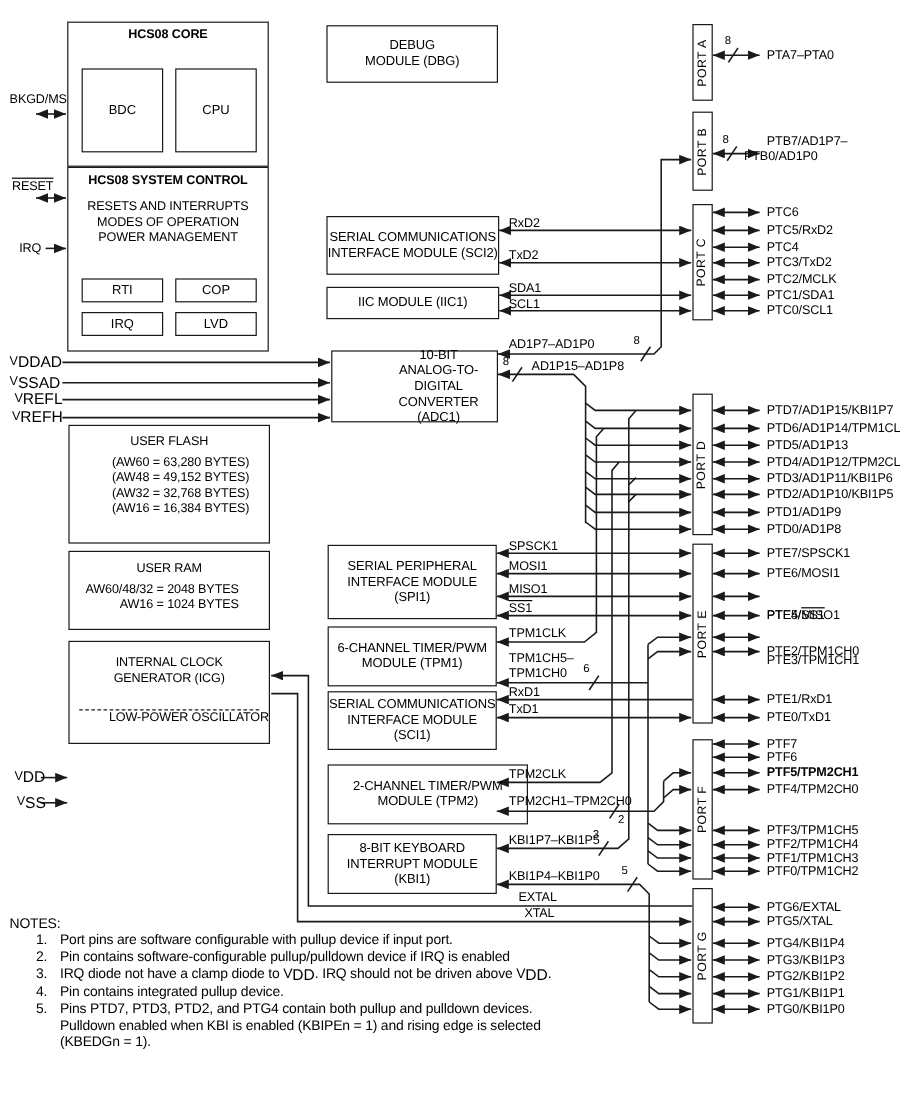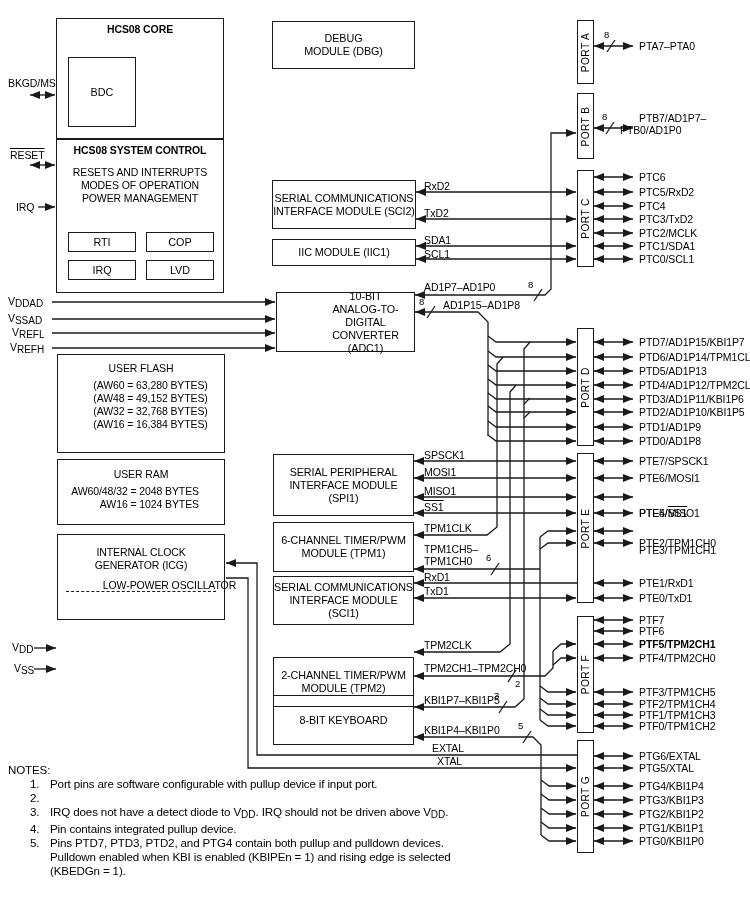--- a/index.html
+++ b/index.html
@@ -10,21 +10,21 @@
   .mod{display:flex;flex-direction:column;justify-content:center;align-items:center;
        text-align:center;font-size:10.8px;line-height:13px;letter-spacing:-0.1px;}
   .cell{display:flex;align-items:center;justify-content:center;font-size:10.8px;border-width:1.4px;}
   .port{display:flex;align-items:center;justify-content:center;}
   .port span{transform:rotate(-90deg);font-size:10.2px;letter-spacing:0.4px;white-space:nowrap;}
   .lbl{position:absolute;font-size:10.5px;line-height:12px;white-space:nowrap;
        letter-spacing:-0.1px;z-index:3;}
   .ctr{text-align:center;}
   .bold{font-weight:bold;}
   .num{position:absolute;font-size:9.5px;line-height:10px;z-index:3;}
-  .sb{font-size:10px;vertical-align:-2px;letter-spacing:0;}
+  .sb{font-size:13px;vertical-align:-2px;letter-spacing:0;}
   .ov{text-decoration:overline;}
   .dash{position:absolute;border-top:1.5px dashed #1a1a1a;z-index:2;}
   .notes{position:absolute;left:8px;top:763px;width:620px;font-size:11.6px;line-height:14px;
          letter-spacing:-0.15px;z-index:3;}
   .nline{display:flex;}
   .nnum{width:20px;margin-left:22px;flex:none;}
   .lines13 div{line-height:13px;}
 </style>
 </head>
 <body>
@@ -143,20 +143,23 @@
         <path d="M499,713 L507,701" fill="none" stroke="#1a1a1a" stroke-width="1.3"></path>
         <path d="M523,743 L531,731" fill="none" stroke="#1a1a1a" stroke-width="1.3"></path>
       </g>
   </svg>
 
   <div class="box" style="left:56px;top:18px;width:168px;height:121px;"></div>
   <div class="lbl bold ctr" style="left:56px;top:23px;width:168px;">HCS08 CORE</div>
   <div class="box cell" style="left:68px;top:57px;width:68px;height:70px;">
       <span>BDC</span>
     </div>
+  <div class="box cell" style="left:146px;top:57px;width:68px;height:70px;">
+      <span>CPU</span>
+    </div>
 
   <div class="box" style="left:56px;top:139px;width:168px;height:154px;"></div>
   <div class="lbl bold ctr" style="left:56px;top:144px;width:168px;">HCS08 SYSTEM CONTROL</div>
   <div class="lbl ctr lines13" style="left:56px;top:166px;width:168px;">
     <div>RESETS AND INTERRUPTS</div>
     <div>MODES OF OPERATION</div>
     <div>POWER MANAGEMENT</div>
   </div>
   <div class="box cell" style="left:68px;top:232px;width:68px;height:20px;">
       <span>RTI</span>
@@ -186,21 +189,21 @@
     <div>AW60/48/32 = 2048 BYTES</div>
     <div>AW16 = 1024 BYTES</div>
   </div>
 
   <div class="box" style="left:57px;top:534px;width:168px;height:86px;"></div>
   <div class="lbl ctr lines13" style="left:57px;top:546px;width:168px;">
     <div>INTERNAL CLOCK</div>
     <div>GENERATOR (ICG)</div>
   </div>
   <div class="dash" style="left:66px;top:591px;width:150px;"></div>
-  <div class="lbl ctr" style="left:57px;top:579px;width:201px;padding-left:12px;">LOW-POWER OSCILLATOR</div>
+  <div class="lbl ctr" style="left:57px;top:592px;width:201px;">LOW-POWER OSCILLATOR</div>
 
 
   <div class="box mod" style="left:272px;top:21px;width:143px;height:48px;">
     <div>DEBUG</div>
     <div>MODULE (DBG)</div>
   </div>
   <div class="box mod" style="left:272px;top:180px;width:144px;height:49px;">
     <div>SERIAL COMMUNICATIONS</div>
     <div>INTERFACE MODULE (SCI2)</div>
   </div>
@@ -217,26 +220,27 @@
     <div>INTERFACE MODULE (SPI1)</div>
   </div>
   <div class="box mod" style="left:273px;top:522px;width:141px;height:50px;">
     <div>6-CHANNEL TIMER/PWM</div>
     <div>MODULE (TPM1)</div>
   </div>
   <div class="box mod" style="left:273px;top:576px;width:141px;height:49px;">
     <div>SERIAL COMMUNICATIONS</div>
     <div>INTERFACE MODULE (SCI1)</div>
   </div>
-  <div class="box mod" style="left:273px;top:637px;width:141px;height:50px;margin-top:20px;">
+  <div class="box mod" style="left:273px;top:637px;width:167px;height:50px;">
     <div>2-CHANNEL TIMER/PWM</div>
     <div>MODULE (TPM2)</div>
   </div>
   <div class="box mod" style="left:273px;top:695px;width:141px;height:50px;">
     <div>8-BIT KEYBOARD</div>
+    <div>INTERRUPT MODULE (KBI1)</div>
   </div>
 
   <div class="box port" style="left:577px;top:20px;width:17px;height:64px;">
       <span>PORT A</span>
     </div>
   <div class="box port" style="left:577px;top:93px;width:17px;height:66px;">
       <span>PORT B</span>
     </div>
   <div class="box port" style="left:577px;top:170px;width:17px;height:97px;">
       <span>PORT C</span>
@@ -256,27 +260,28 @@
 
   <div class="notes">
     <div>NOTES:</div>
     <div id="notes-body">
         <div class="nline">
           <span class="nnum">1.</span>
           <span><span>Port pins are software configurable with pullup device if input port.</span></span>
         </div>
         <div class="nline">
           <span class="nnum">2.</span>
+          <span><span>Pin contains software-configurable pullup/pulldown device if IRQ is enabled</span></span>
         </div>
         <div class="nline">
           <span class="nnum"></span>
         </div>
         <div class="nline">
           <span class="nnum">3.</span>
-          <span><span>IRQ does not have a detect diode to V</span><span class="sb">DD</span><span>. IRQ should not be driven above V</span><span class="sb">DD</span><span>.</span></span>
+          <span><span>IRQ diode not have a clamp diode to V</span><span class="sb">DD</span><span>. IRQ should not be driven above V</span><span class="sb">DD</span><span>.</span></span>
         </div>
         <div class="nline">
           <span class="nnum">4.</span>
           <span><span>Pin contains integrated pullup device.</span></span>
         </div>
         <div class="nline">
           <span class="nnum">5.</span>
           <span><span>Pins PTD7, PTD3, PTD2, and PTG4 contain both pullup and pulldown devices.</span></span>
         </div>
         <div class="nline">

